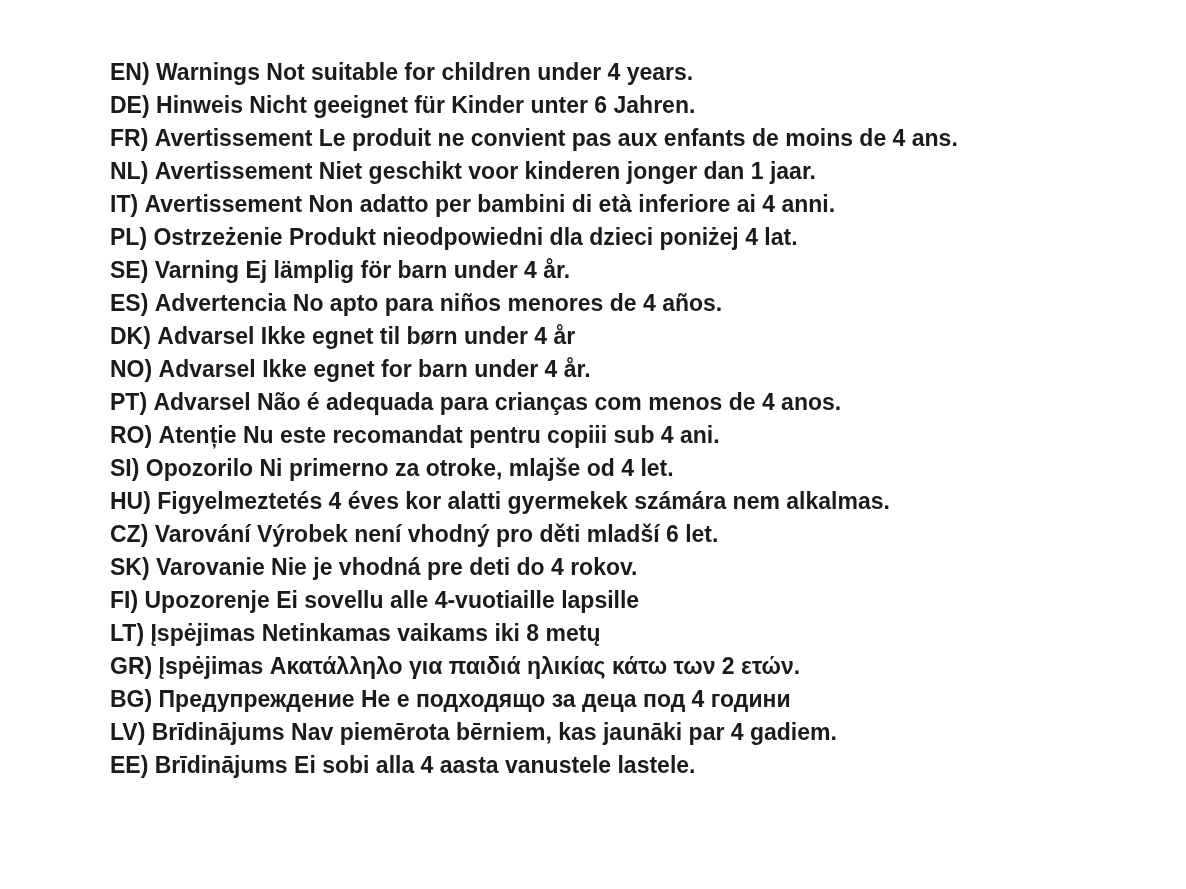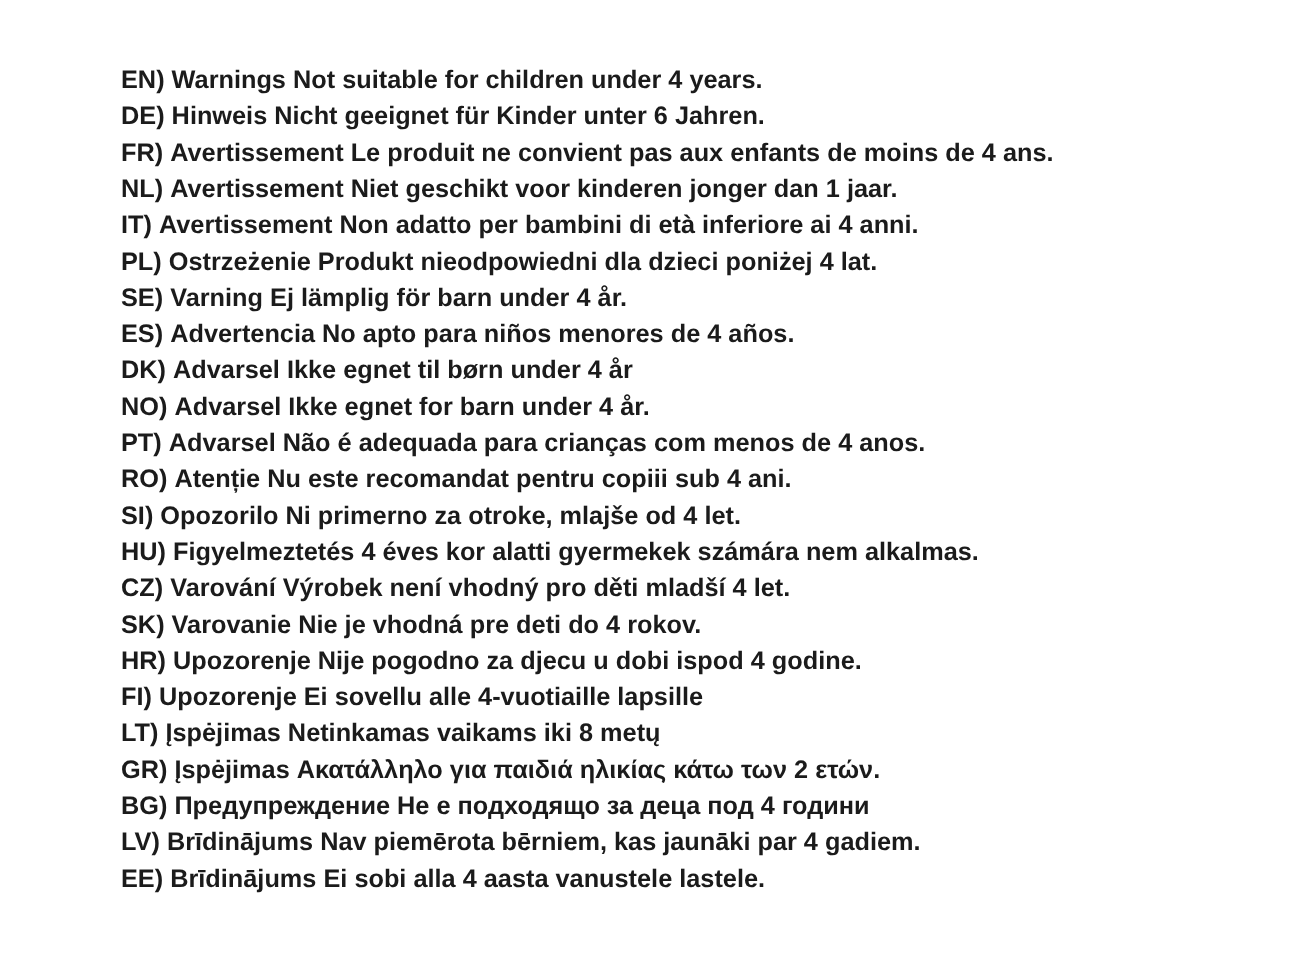--- a/index.html
+++ b/index.html
@@ -56,25 +56,24 @@
     <div class="row"><span class="code">NO)</span> <span class="label">Advarsel</span> <span class="text">Ikke egnet for barn under 4 år.</span></div>
 
     <div class="row"><span class="code">PT)</span> <span class="label">Advarsel</span> <span class="text">Não é adequada para crianças com menos de 4 anos.</span></div>
 
     <div class="row"><span class="code">RO)</span> <span class="label">Atenție</span> <span class="text">Nu este recomandat pentru copiii sub 4 ani.</span></div>
 
     <div class="row"><span class="code">SI)</span> <span class="label">Opozorilo</span> <span class="text">Ni primerno za otroke, mlajše od 4 let.</span></div>
 
     <div class="row"><span class="code">HU)</span> <span class="label">Figyelmeztetés</span> <span class="text">4 éves kor alatti gyermekek számára nem alkalmas.</span></div>
 
-    <div class="row"><span class="code">CZ)</span> <span class="label">Varování</span> <span class="text">Výrobek není vhodný pro děti mladší 4 let.</span></div>
+    <div class="row"><span class="code">CZ)</span> <span class="label">Varování</span> <span class="text">Výrobek není vhodný pro děti mladší 6 let.</span></div>
 
     <div class="row"><span class="code">SK)</span> <span class="label">Varovanie</span> <span class="text">Nie je vhodná pre deti do 4 rokov.</span></div>
 
-    <div class="row"><span class="code">HR)</span> <span class="label">Upozorenje</span> <span class="text">Nije pogodno za djecu u dobi ispod 4 godine.</span></div>
 
     <div class="row"><span class="code">FI)</span> <span class="label">Upozorenje</span> <span class="text">Ei sovellu alle 4-vuotiaille lapsille</span></div>
 
     <div class="row"><span class="code">LT)</span> <span class="label">Įspėjimas</span> <span class="text">Netinkamas vaikams iki 8 metų</span></div>
 
     <div class="row"><span class="code">GR)</span> <span class="label">Įspėjimas</span> <span class="text">Ακατάλληλο για παιδιά ηλικίας κάτω των 2 ετών.</span></div>
 
     <div class="row"><span class="code">BG)</span> <span class="label">Предупреждение</span> <span class="text">Не е подходящо за деца под 4 години</span></div>
 
     <div class="row"><span class="code">LV)</span> <span class="label">Brīdinājums</span> <span class="text">Nav piemērota bērniem, kas jaunāki par 4 gadiem.</span></div>

